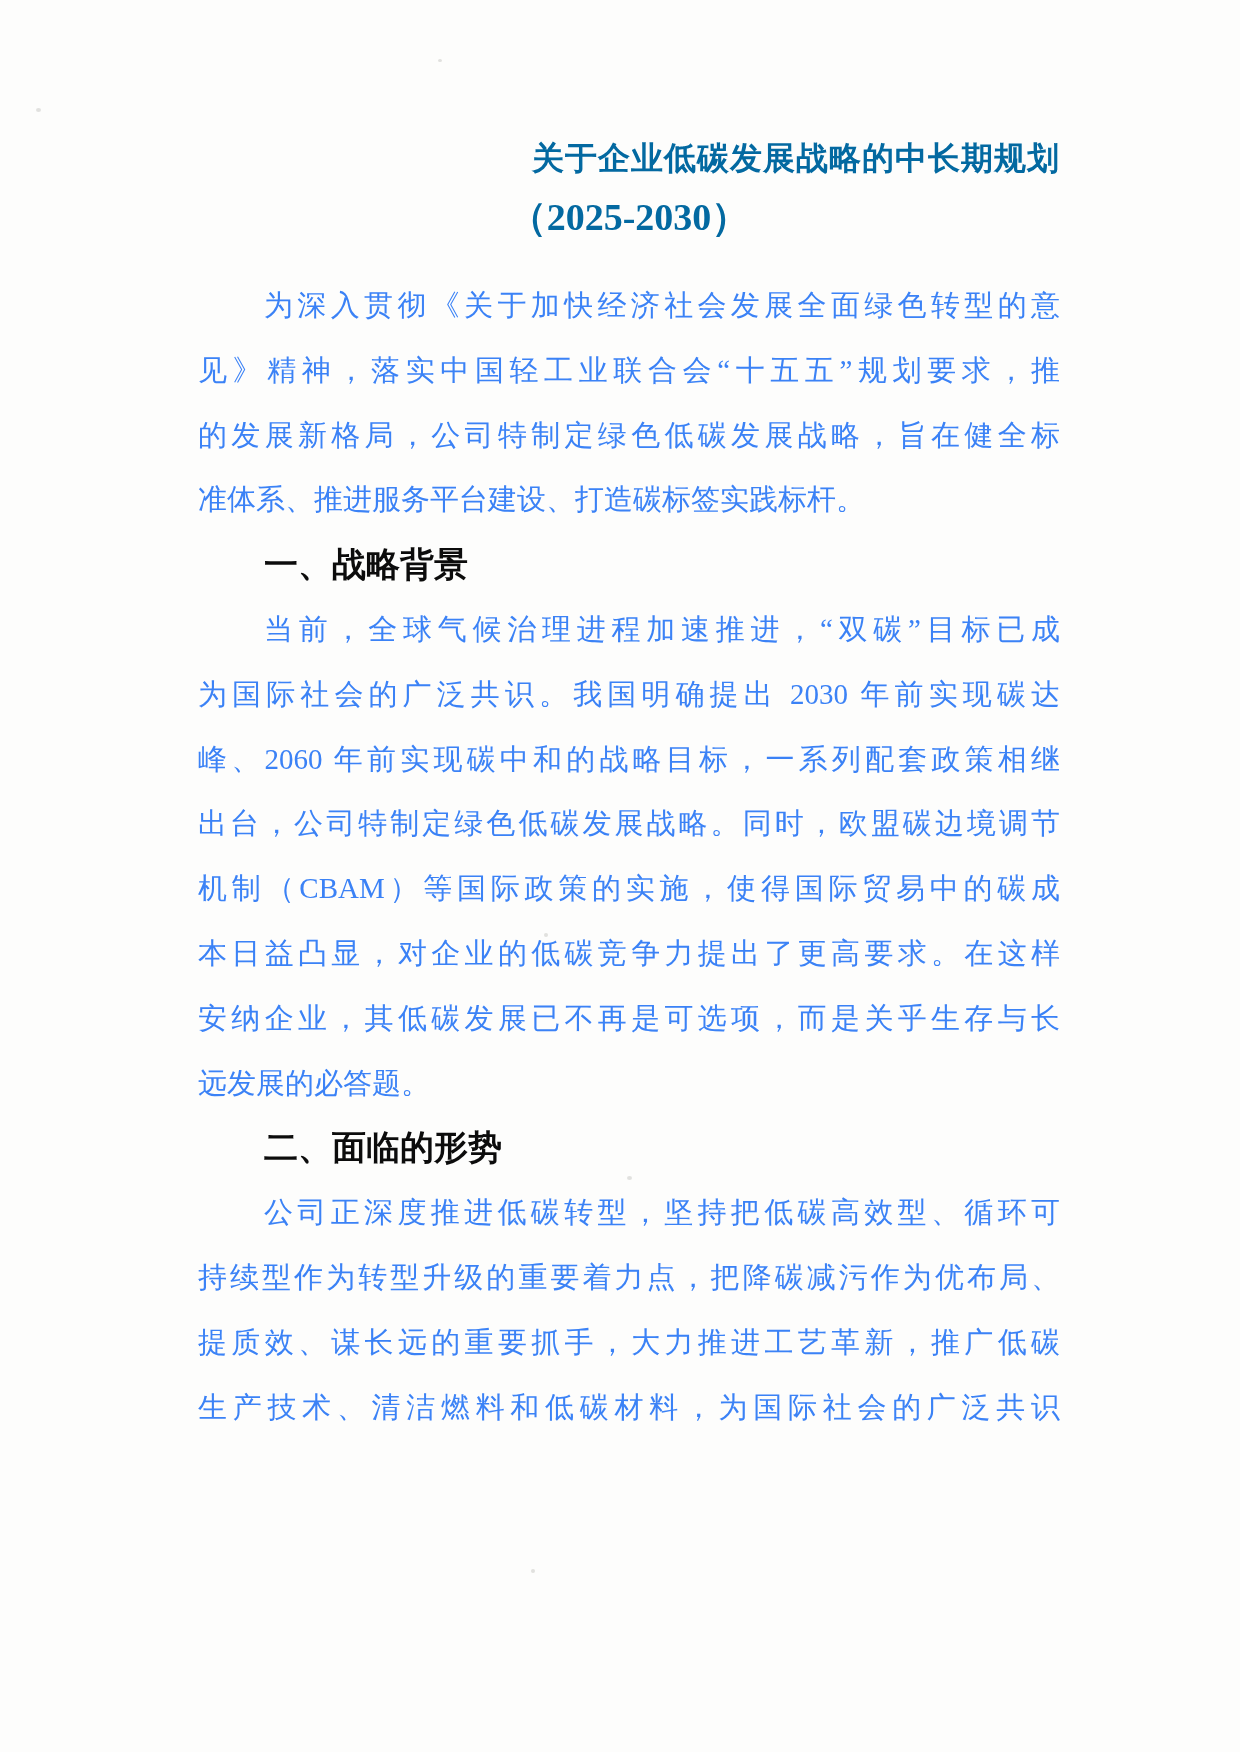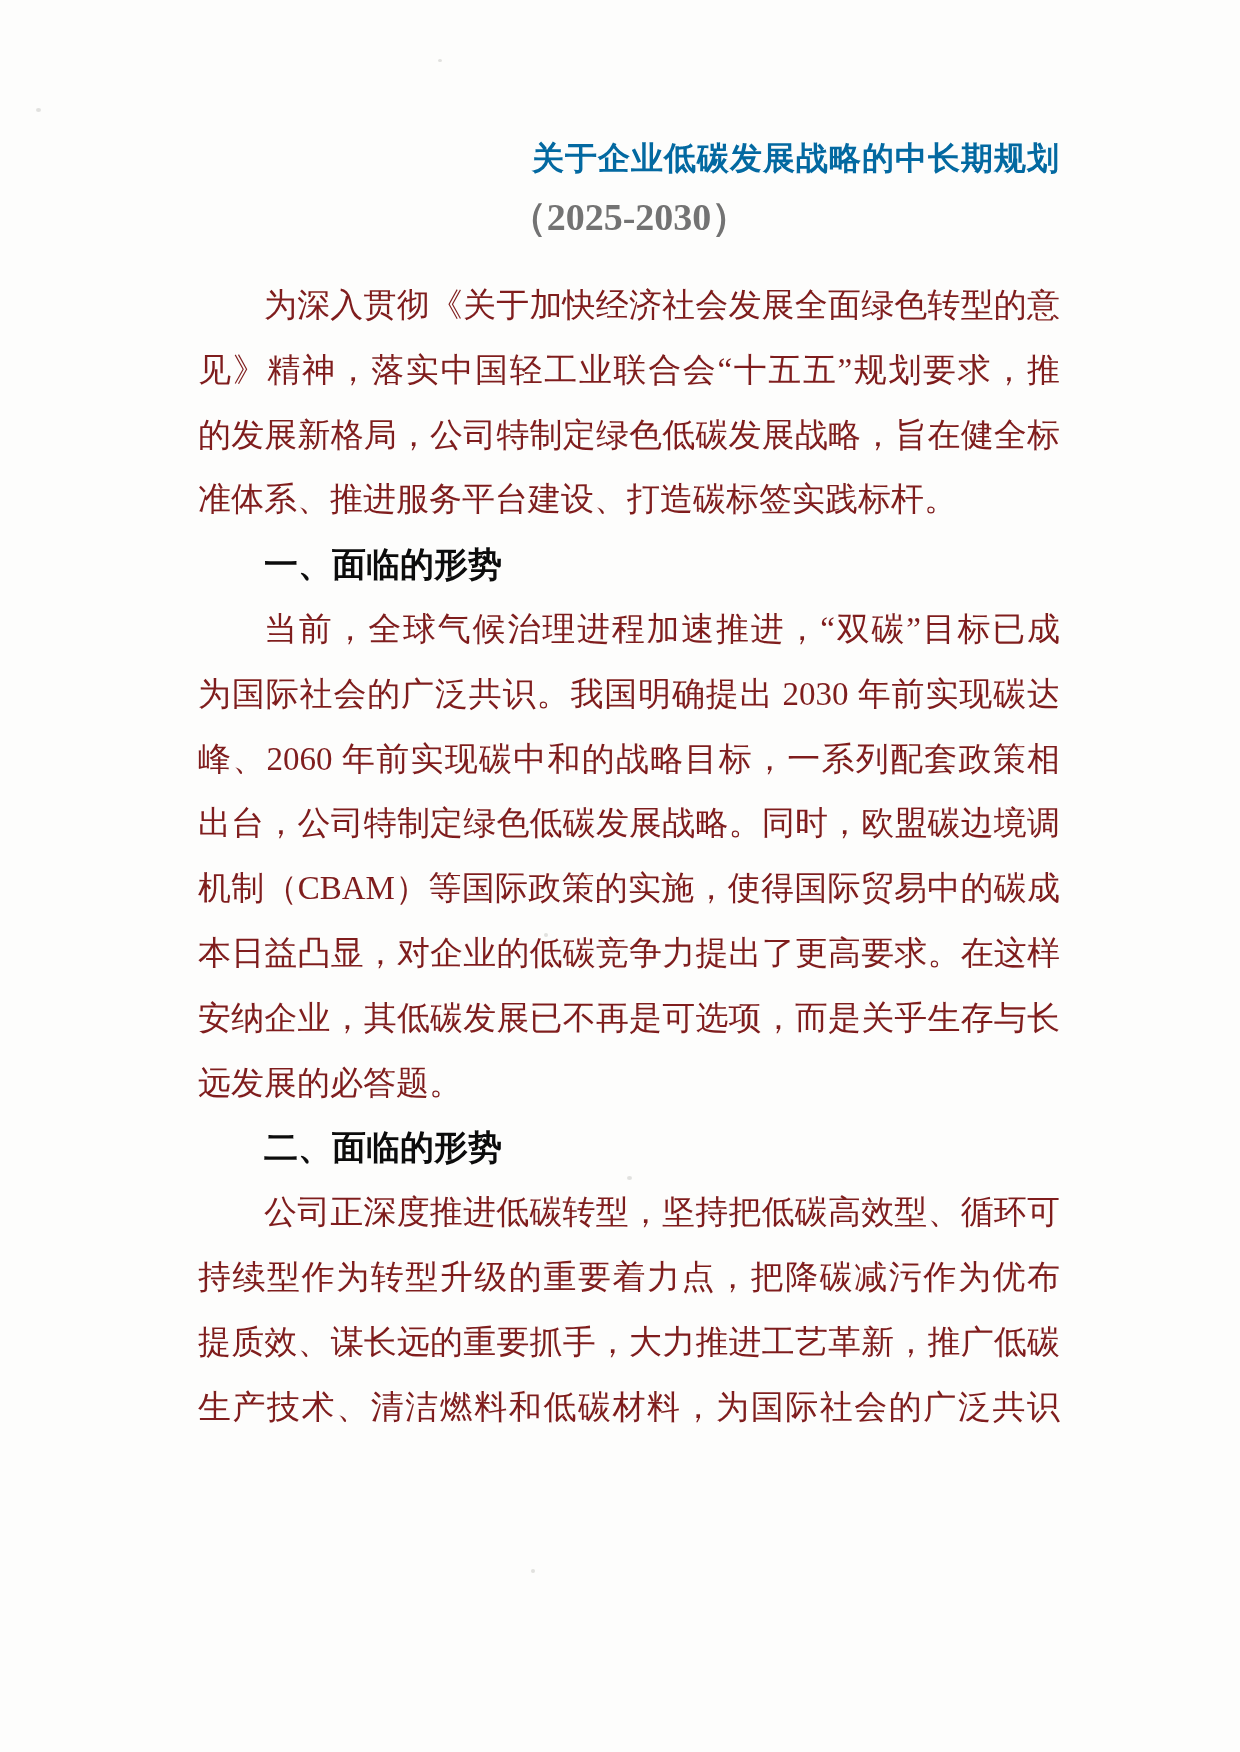--- a/index.html
+++ b/index.html
@@ -27,31 +27,31 @@
     letter-spacing:1px;
     color:#0369a1;
   }
   .doc-subtitle{
     text-align:center;
     font-family:"Liberation Serif","DejaVu Serif",serif;
     font-weight:bold;
     font-size:38px;
     line-height:50px;
     margin-top:4px;
-    color:#737373;
+    color:#0369a1;
   }
   .body-block{
     position:absolute;
     left:198px;width:862px;top:273px;
   }
   .line{
     height:64.8px;
     line-height:64.8px;
-    font-size:33px;
-    color:#7f1d1d;
+    font-size:29px;
+    color:#3b82f6;
     text-align:justify;
     text-align-last:justify;
     overflow:hidden;
   }
   .line.indent{ text-indent:66px; }
   .line.last{ text-align:right; text-align-last:left; }
   .line.heading{
     font-family:"Liberation Sans","DejaVu Sans",sans-serif;
     font-weight:bold;
     font-size:34px;
@@ -75,21 +75,21 @@
     <div class="doc-title">关于企业低碳发展战略的中长期规划</div>
     <div class="doc-subtitle">（2025-2030）</div>
   </div>
 
   <div class="body-block">
     <div class="line indent">为深入贯彻《关于加快经济社会发展全面绿色转型的意</div>
     <div class="line">见》精神，落实中国轻工业联合会“十五五”规划要求，推</div>
     <div class="line">的发展新格局，公司特制定绿色低碳发展战略，旨在健全标</div>
     <div class="line last">准体系、推进服务平台建设、打造碳标签实践标杆。</div>
 
-    <div class="line heading indent">一、面临的形势</div>
+    <div class="line heading indent">一、战略背景</div>
 
     <div class="line indent">当前，全球气候治理进程加速推进，“双碳”目标已成</div>
     <div class="line">为国际社会的广泛共识。我国明确提出 2030 年前实现碳达</div>
     <div class="line">峰、2060 年前实现碳中和的战略目标，一系列配套政策相继</div>
     <div class="line">出台，公司特制定绿色低碳发展战略。同时，欧盟碳边境调节</div>
     <div class="line">机制（CBAM）等国际政策的实施，使得国际贸易中的碳成</div>
     <div class="line">本日益凸显，对企业的低碳竞争力提出了更高要求。在这样</div>
     <div class="line">安纳企业，其低碳发展已不再是可选项，而是关乎生存与长</div>
     <div class="line last">远发展的必答题。</div>
 

